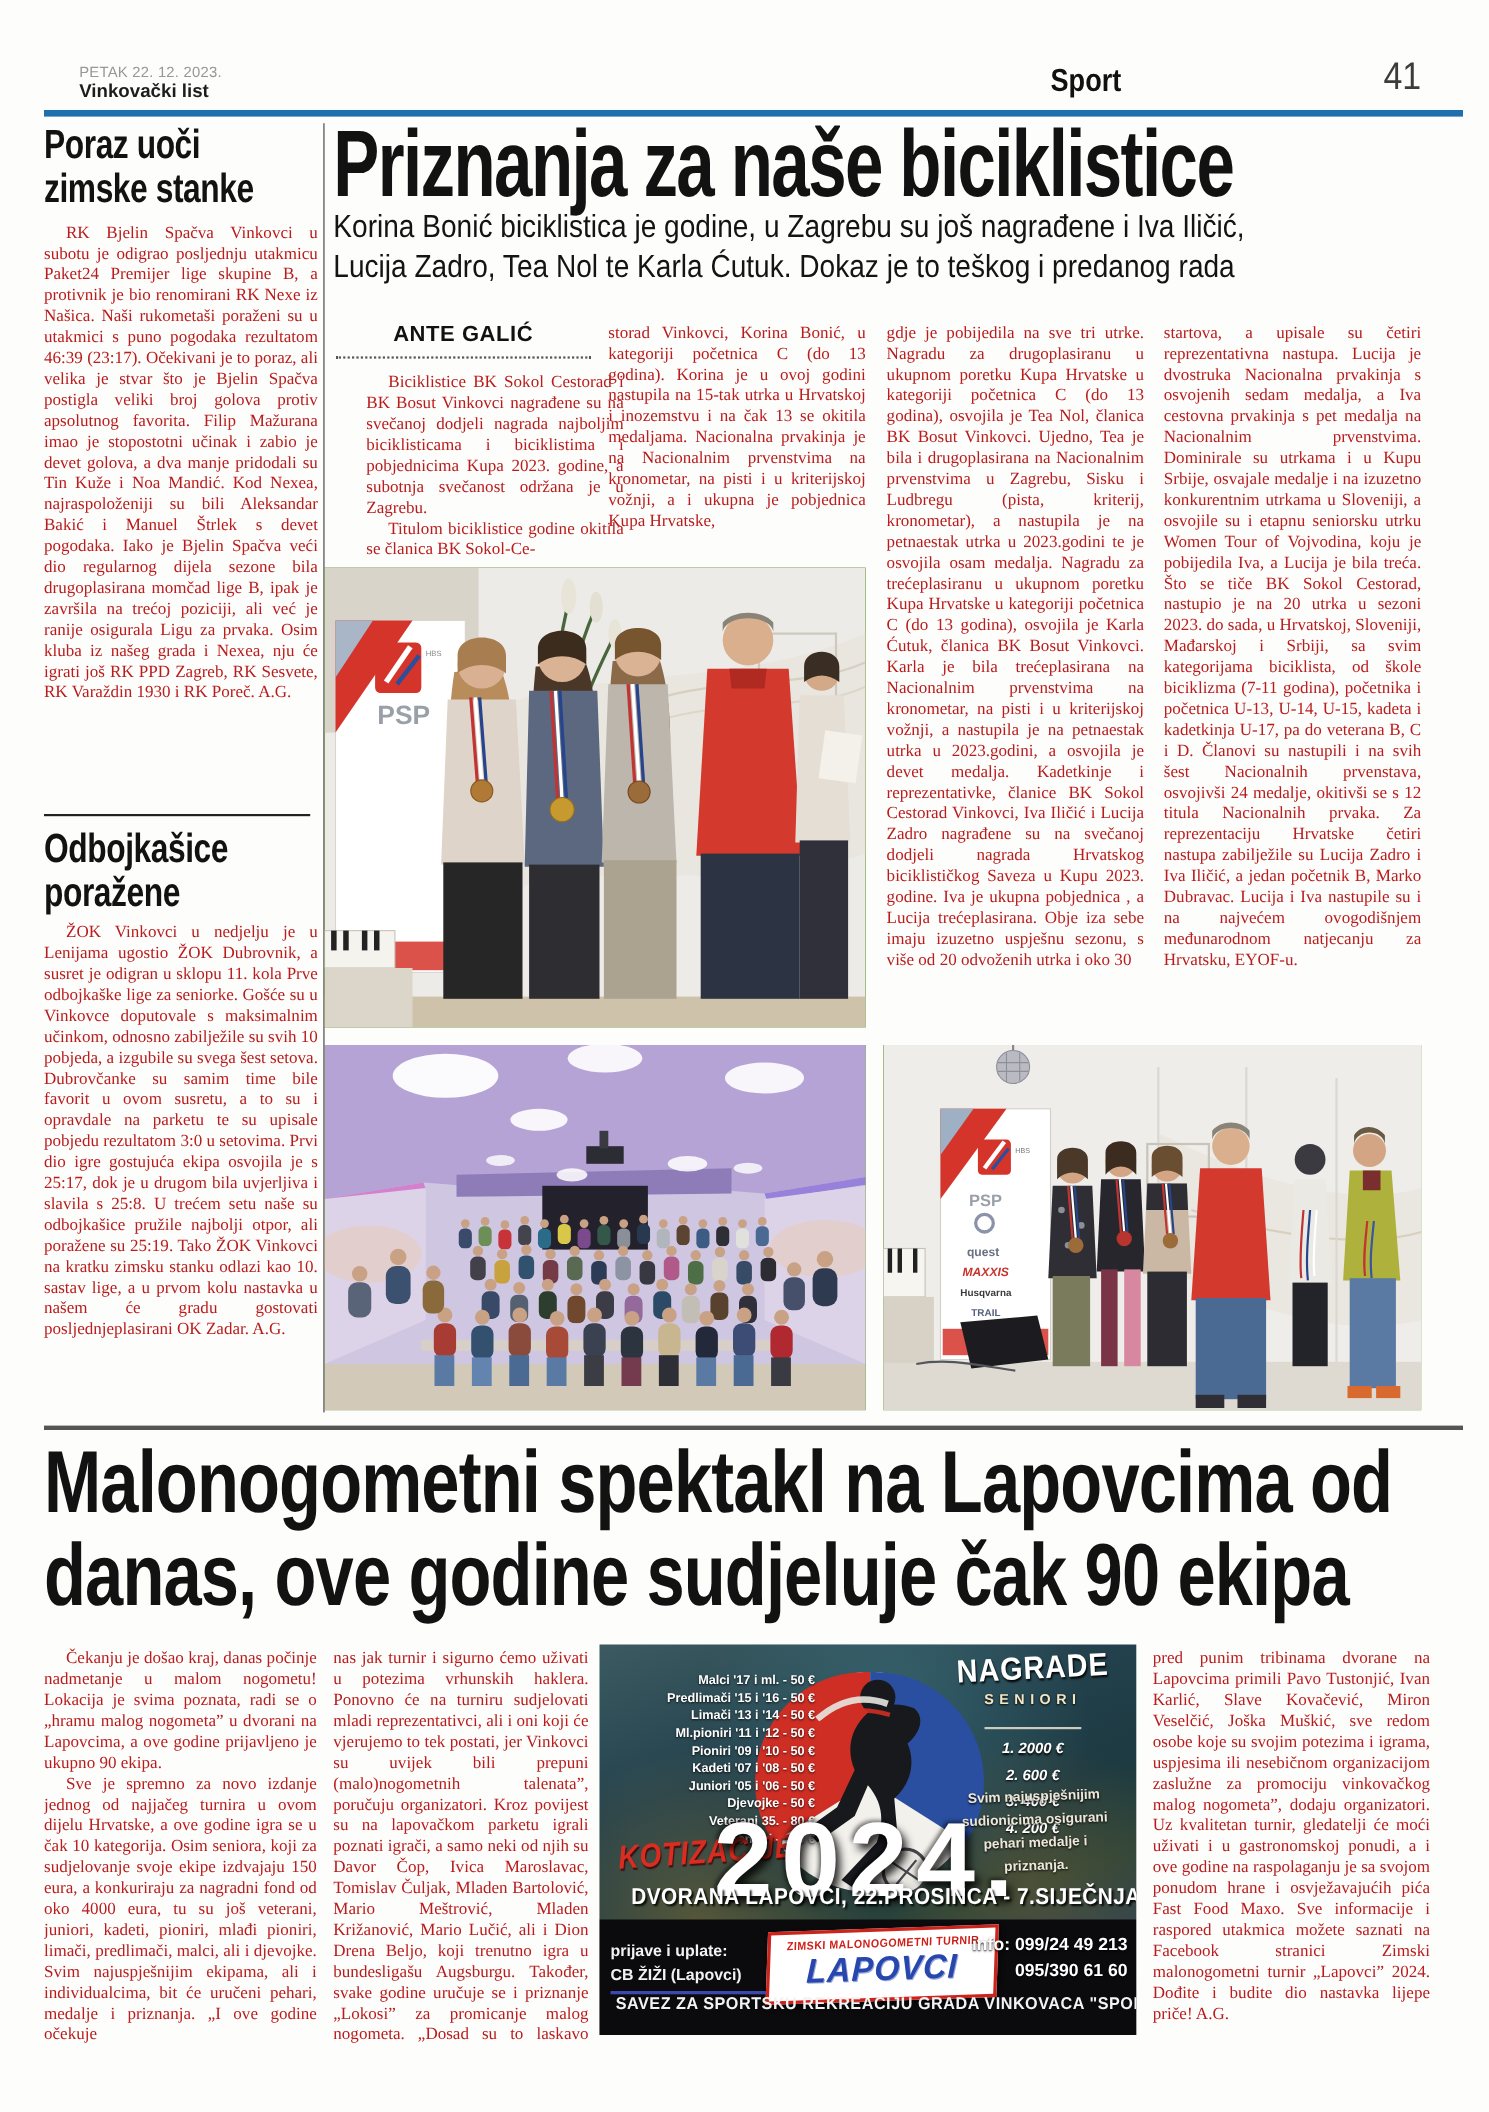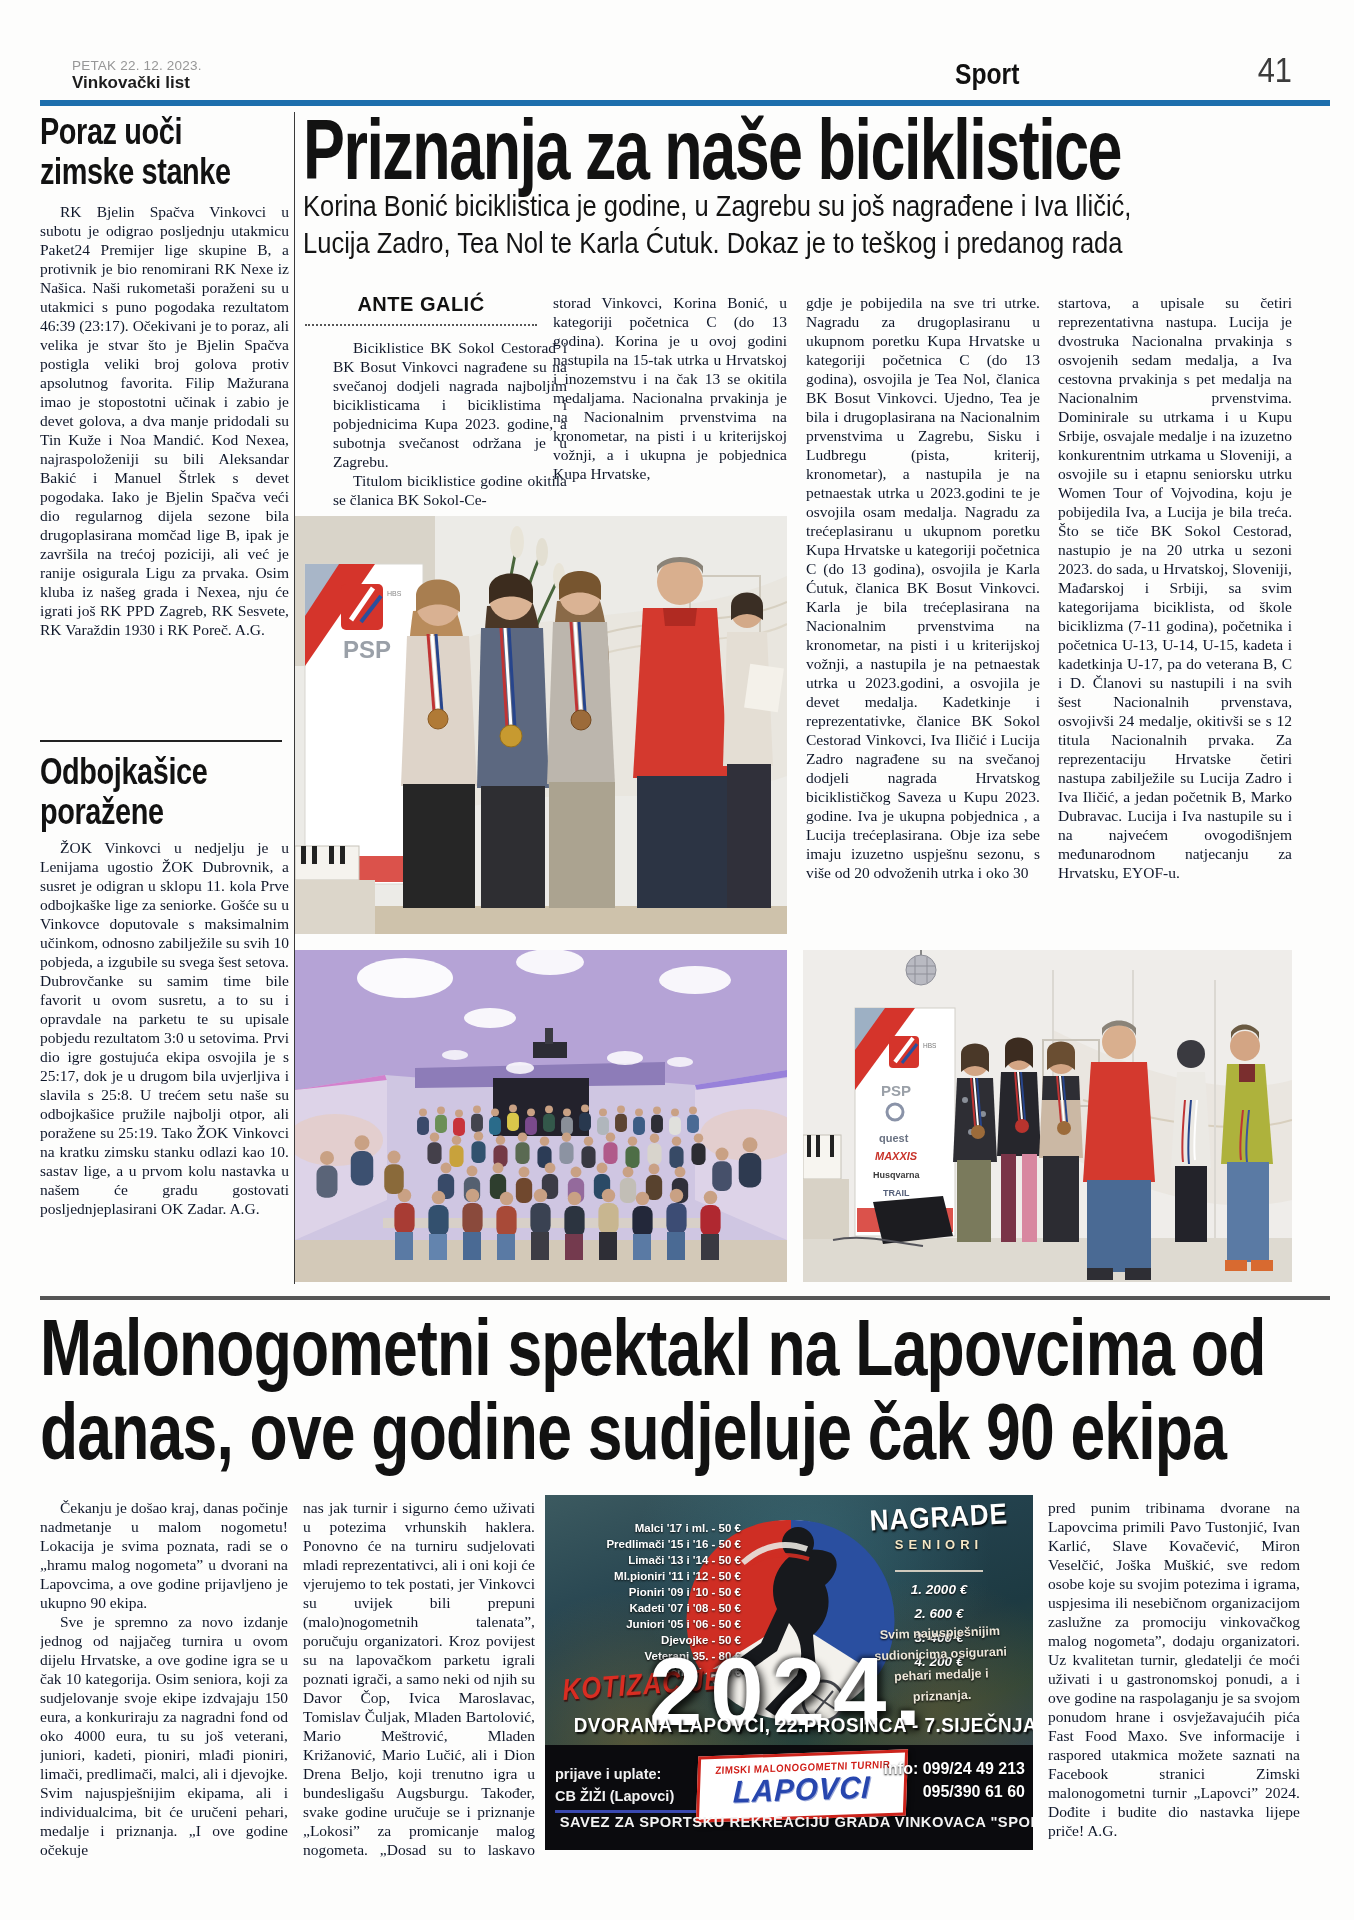--- a/index.html
+++ b/index.html
@@ -14,21 +14,21 @@
   .section-label{font-size:29px;font-weight:bold;color:#111;display:inline-block;transform:scaleX(.85);transform-origin:left bottom;}
   .page-num{font-size:35px;color:#3c3c3c;display:inline-block;transform:scaleX(.88);transform-origin:right bottom;}
   .blue-rule{background:#1d6fad;height:6px;}
   
   .cond{display:inline-block;white-space:nowrap;font-weight:bold;transform-origin:left top;color:#121212;}
   .main-headline{font-size:86px;transform:scaleX(.73);letter-spacing:-2px;}
   .sub-line{font-size:29px;font-weight:normal;color:#141414;transform:scaleX(.88);}
   .side-h{font-size:37px;line-height:40px;transform:scaleX(.78);letter-spacing:-.5px;}
   .bottom-h{font-size:80px;line-height:84px;transform:scaleX(.78);letter-spacing:-1px;}
   
-  .serif{font-family:"Liberation Serif",serif;font-size:15.5px;line-height:19px;text-align:justify;color:#0f172a;overflow:hidden;}
+  .serif{font-family:"Liberation Serif",serif;font-size:15.5px;line-height:19px;text-align:justify;color:#b91c1c;overflow:hidden;}
   .serif p{margin:0;}
   .indent p{text-indent:20px;}
   .byline{font-size:20px;font-weight:bold;letter-spacing:.5px;text-align:center;color:#111;}
   .dotline{border-bottom:2px dotted #555;height:0;}
   .vrule{width:1px;background:#3a3a3a;}
   .hrule{height:2px;background:#222;}
   .thickrule{height:4px;background:#555;}
   
   .poster{
     overflow:hidden;color:#fff;

